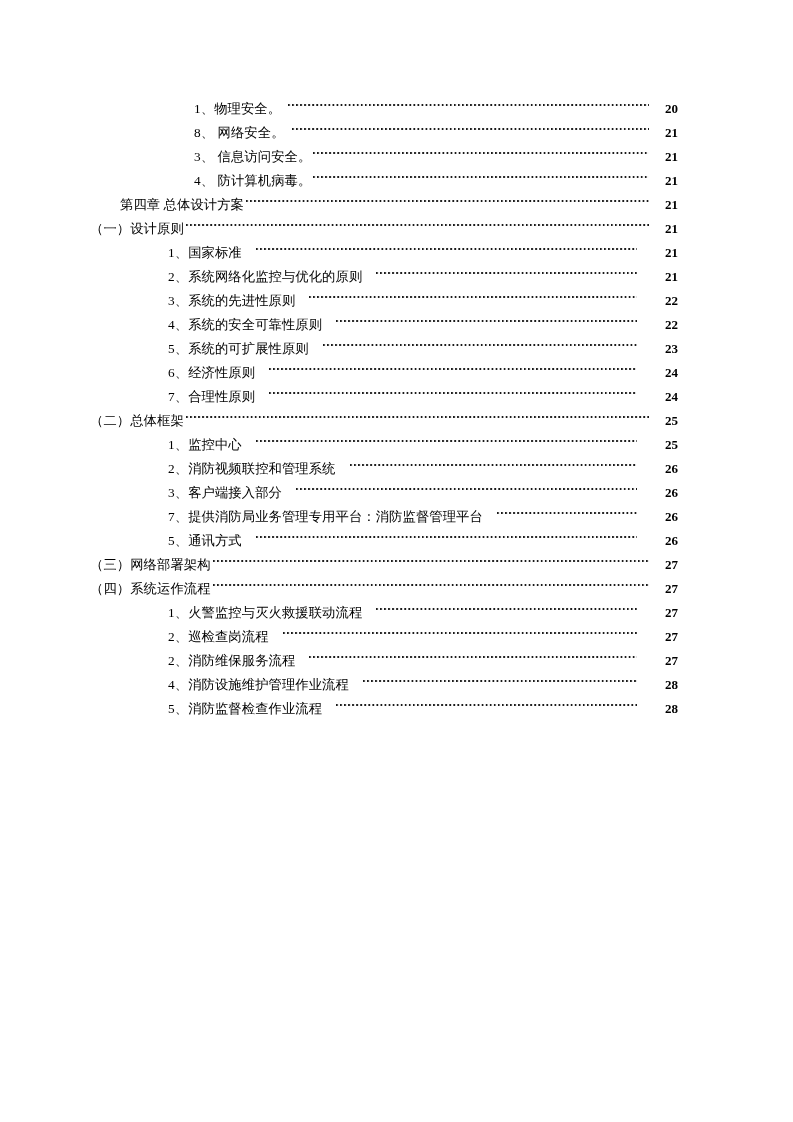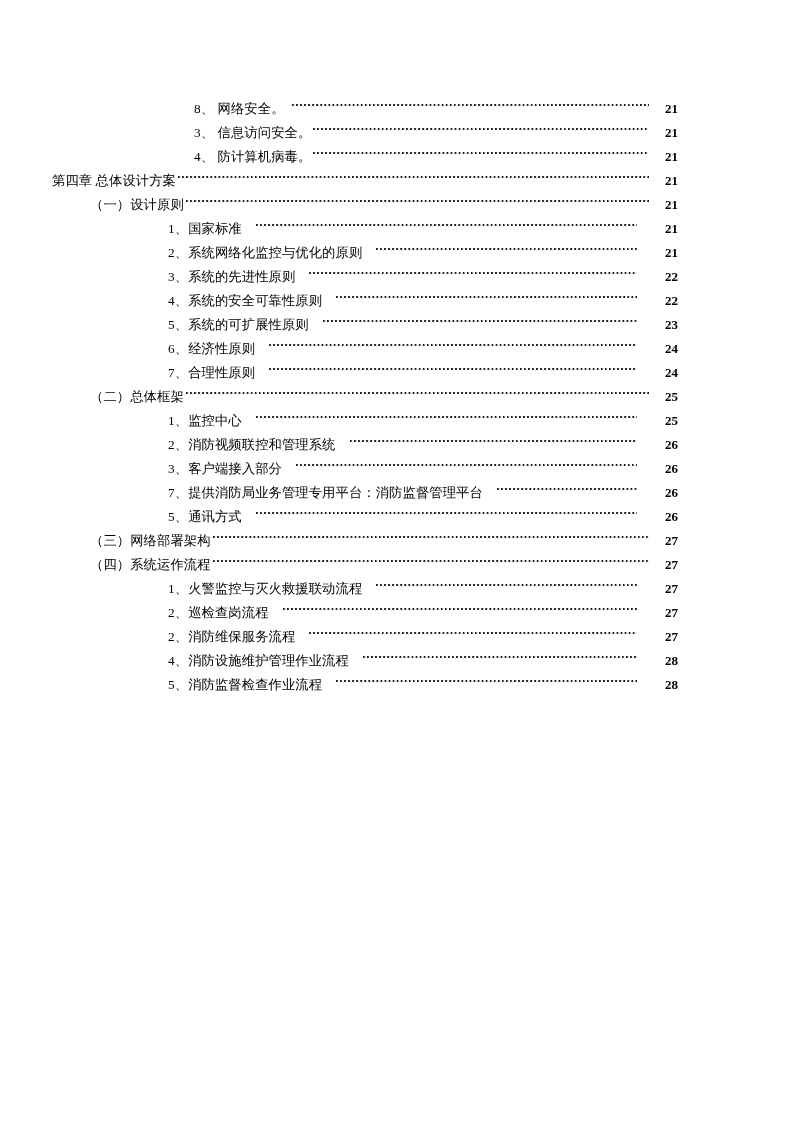--- a/index.html
+++ b/index.html
@@ -33,21 +33,21 @@
     display: flex;
     align-items: baseline;
     height: 24px;
     line-height: 24px;
     white-space: nowrap;
     font-size: 13.3px;
   }
 
   
   .lvl-deep   { padding-left: 194px; }  
-  .lvl-chap   { padding-left: 52px; }  
+  .lvl-chap   { padding-left: 120px; }  
   .lvl-sec    { padding-left: 90px; }  
   .lvl-item   { padding-left: 168px; gap: 12px; }  
 
   .toc-label {
     flex: 0 0 auto;
     letter-spacing: 0.1px;
   }
 
   
   .leader {
@@ -80,20 +80,25 @@
     padding-right: 115px;
     box-sizing: content-box;
   }
 </style>
 </head>
 <body>
 
 <div id="page">
   <div id="toc">
       <div class="toc-row lvl-deep">
+        <span class="toc-label">1、物理安全。</span>
+        <span class="leader gap"></span>
+        <span class="toc-page">20</span>
+      </div>
+      <div class="toc-row lvl-deep">
         <span class="toc-label">8、 网络安全。</span>
         <span class="leader gap"></span>
         <span class="toc-page">21</span>
       </div>
       <div class="toc-row lvl-deep">
         <span class="toc-label">3、 信息访问安全。</span>
         <span class="leader"></span>
         <span class="toc-page">21</span>
       </div>
       <div class="toc-row lvl-deep">

